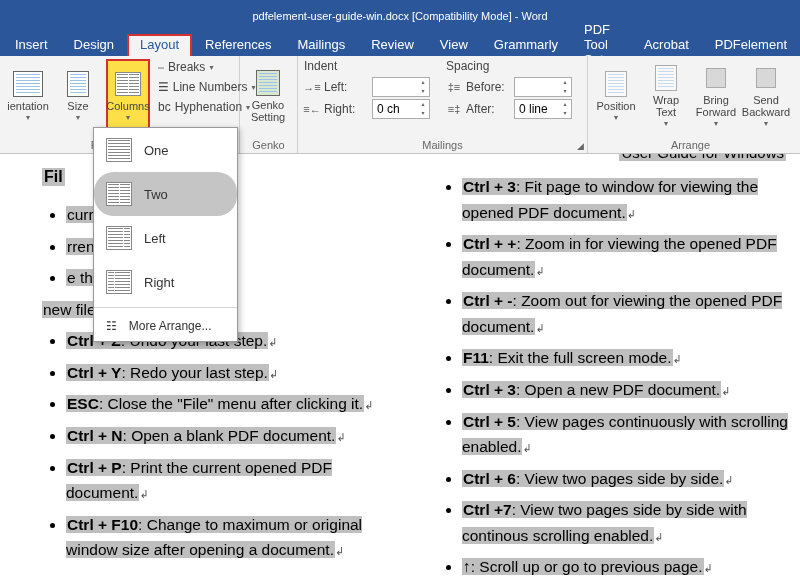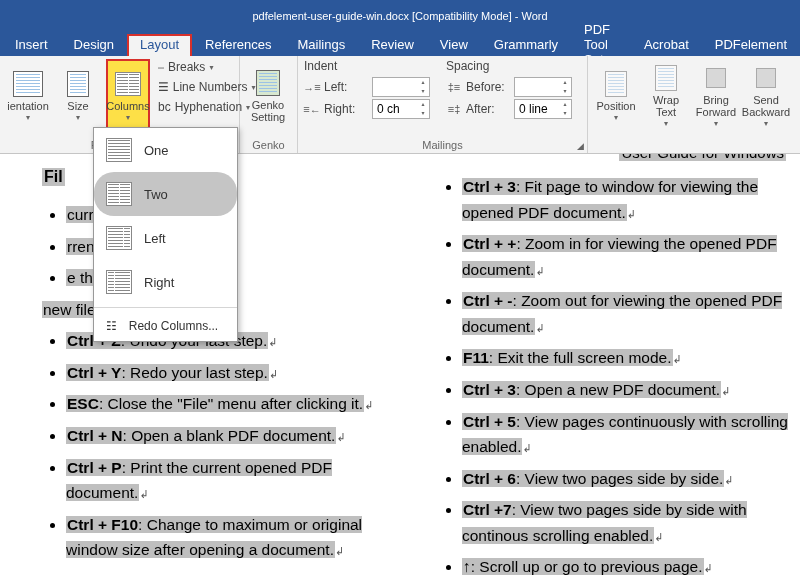--- a/index.html
+++ b/index.html
@@ -224,20 +224,21 @@
       </div>
       <div class="big-btn">
         <span class="ic">
             <span style="width:20px;height:20px;border:1px solid #aaa;background:#d8d8d8;display:inline-block"></span>
           </span>
         <span class="lbl" style="white-space:pre-line">Send
 Backward</span>
           <span class="chev">▾</span>
       </div>
     </div>
+    <div class="group-label">Arrange</div>
   </div>
 </div>
 
 <div class="dropdown">
   <div class="dd-item">
       <span class="col-ic">
         <span></span>
       </span>
       <span>One</span>
     </div>
@@ -258,21 +259,21 @@
   <div class="dd-item">
       <span class="col-ic right">
         <span></span>
         <span></span>
       </span>
       <span>Right</span>
     </div>
   <div class="dd-sep"></div>
   <div class="dd-more">
       <span>☷</span>
-      <span>Redo Columns...</span>
+      <span>More Arrange...</span>
     </div>
 </div>
 
 <div class="doc-area" style="position:absolute">
   <span class="header-line">User Guide for Windows</span>
   <div style="height:14px"></div>
   <div class="two-col">
     <div class="col1">
       <span class="file-hdr">Fil</span>
       <ul class="shortcut" id="leftlist">

